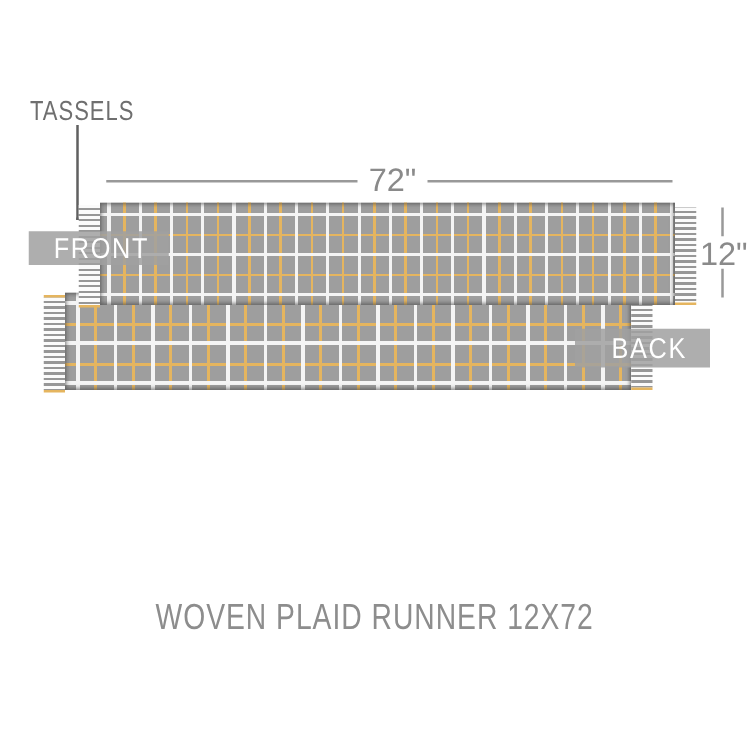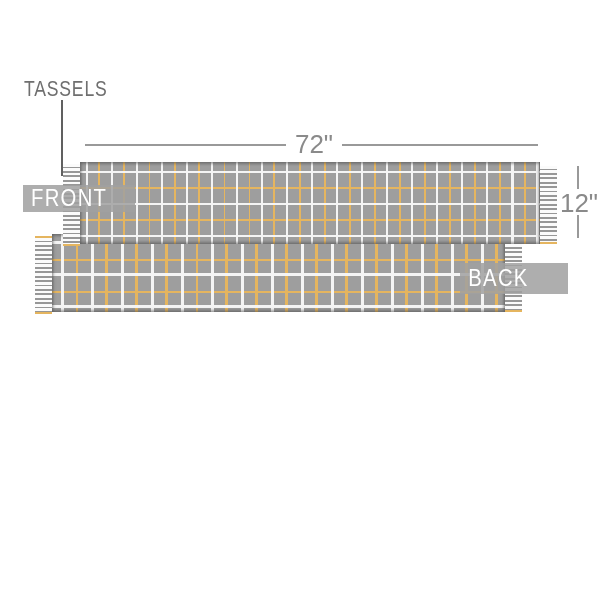--- a/index.html
+++ b/index.html
@@ -68,23 +68,23 @@
   .tassel-back-left{left:0;top:2px;width:17px;height:74px;border-top:2px solid var(--plaid-gold,#e5b55f);}
   .tassel-back-right{left:470px;top:6px;width:17px;height:70px;}
   
   .label-box{
     position:absolute;z-index:3;box-sizing:border-box;
     background:var(--label-box-bg,rgba(160,160,160,0.85));
     color:var(--label-text,#ffffff);
     font-size:23px;display:flex;align-items:center;white-space:nowrap;
   }
   .label-box .txt{display:inline-block;letter-spacing:1.5px;}
-  .front-box{left:23px;top:185px;width:112px;height:27px;justify-content:flex-start;padding-left:8px;}
+  .front-box{left:23px;top:185px;width:112px;height:27px;justify-content:flex-start;padding-left:20px;}
   .front-box .txt{transform:scaleX(.88);transform-origin:left center;}
-  .back-box{left:460px;top:263px;width:108px;height:31px;justify-content:flex-start;padding-right:18px;}
+  .back-box{left:460px;top:263px;width:108px;height:31px;justify-content:flex-end;padding-right:18px;}
   .back-box .txt{transform:scaleX(.88);transform-origin:right center;}
   
   .caption{
     position:absolute;left:0;top:478px;width:600px;text-align:center;
     font-size:29px;color:var(--caption-text,#8d8d8d);white-space:nowrap;
   }
   .caption .txt{display:inline-block;transform:scaleX(.78);transform-origin:center;letter-spacing:1px;}
 </style>
 </head>
 <body>
@@ -115,14 +115,17 @@
   <div class="dim-text dim-h-text">12"</div>
   <div class="dim-line dim-h-bottom"></div>
 
   <div class="label-box front-box">
     <span class="txt">FRONT</span>
   </div>
   <div class="label-box back-box">
     <span class="txt">BACK</span>
   </div>
 
+  <div class="caption">
+    <span class="txt">WOVEN PLAID RUNNER 12X72</span>
+  </div>
 
 </div>
 
 </body></html>

